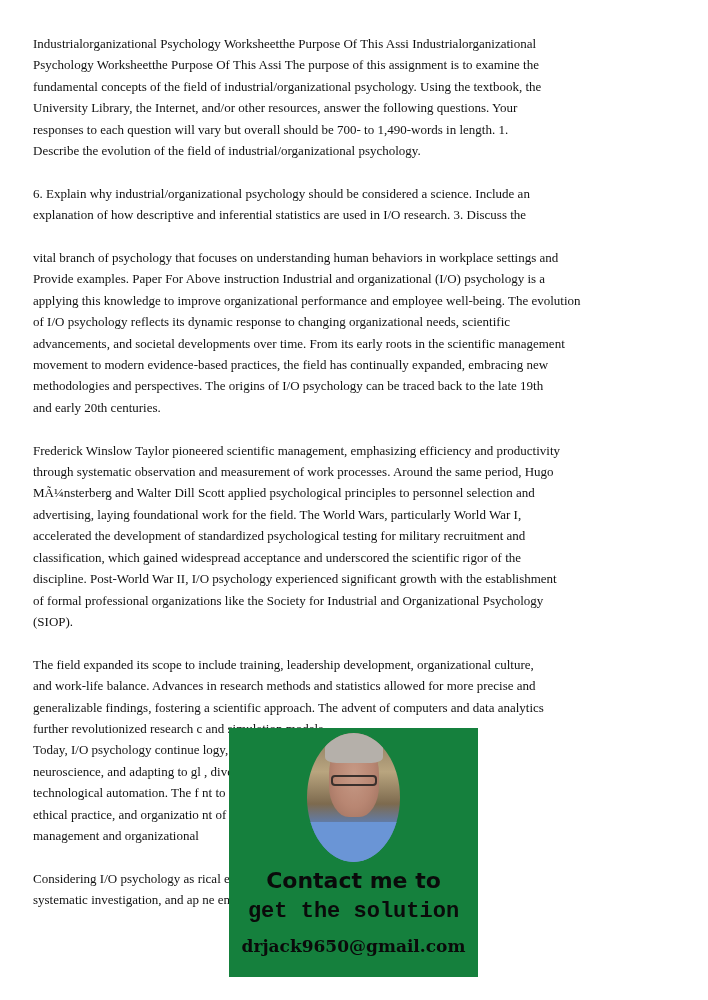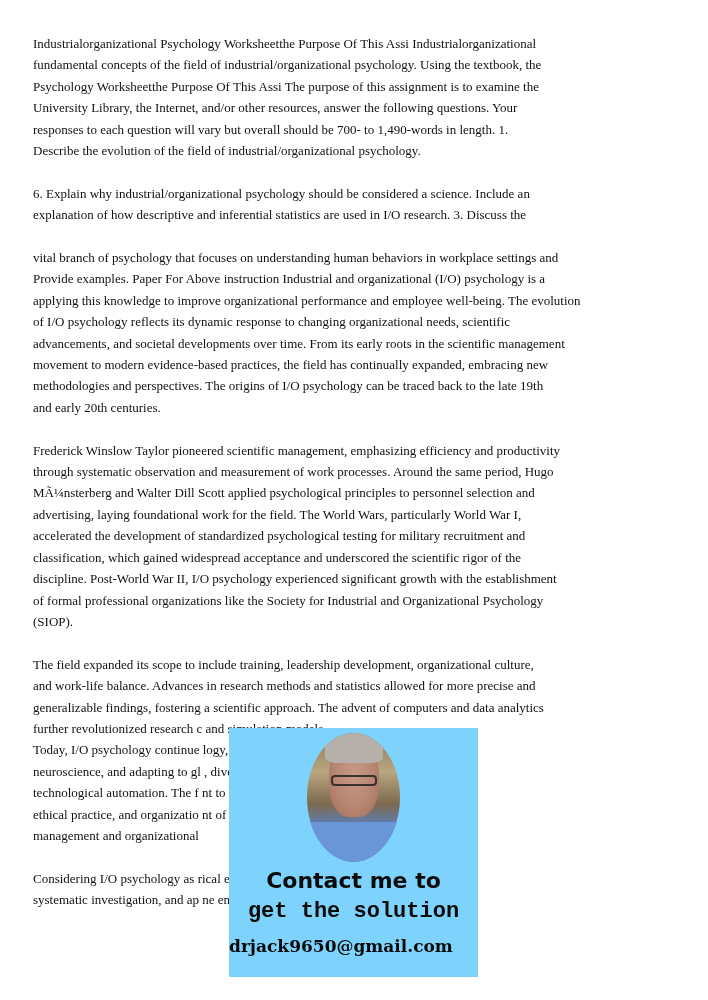--- a/index.html
+++ b/index.html
@@ -6,21 +6,21 @@
   body { width: 708px; height: 1000px; position: relative; overflow: hidden; }
   .page {
     position: absolute; left: 33px; top: 33px; width: 615px;
     font-family: "Liberation Serif", serif; font-size: 13px;
     line-height: 21.4px; color: #111111;
   }
   .para { margin: 0 0 21.4px 0; }
   .line { display: block; white-space: nowrap; }
   .overlay {
     position: absolute; left: 229px; top: 728px; width: 249px; height: 249px;
-    background: #7dd3fc;
+    background: #15803d;
   }
   .photo {
     position: absolute; left: 78px; top: 5px; width: 93px; height: 129px;
     border-radius: 50%; overflow: hidden;
     background: linear-gradient(180deg, #8a7a5f 0%, #b9a57f 30%, #7d6a4e 55%, #5c7fb8 72%, #6f95d0 100%);
   }
   .face {
     position: absolute; left: 22px; top: 6px; width: 50px; height: 78px;
     border-radius: 45% 45% 40% 40%;
     background: radial-gradient(ellipse at 50% 45%, #c79a86 0%, #b88672 55%, #9d6f5d 100%);
@@ -39,33 +39,33 @@
     background: #6a95d6;
   }
   .cta {
     position: absolute; left: 0; width: 249px; text-align: center;
     font-family: "DejaVu Sans", sans-serif; font-weight: bold;
     font-size: 22px; color: #0a0a0a; line-height: 30px;
   }
   .cta1 { top: 138px; }
   .cta2 { top: 169px; font-family: Liberation Mono, monospace; }
   .email {
-    position: absolute; left: 0; top: 205px; width: 249px; 
+    position: absolute; left: 0; top: 205px; width: 249px; text-align: center;
     font-family: "DejaVu Serif", serif; font-weight: bold; font-size: 17px;
     color: #0a0a0a; line-height: 26px;
   }
 </style>
 </head>
 <body>
 
 <div class="page" id="doc">
     <p class="para">
       <span class="line">Industrialorganizational Psychology Worksheetthe Purpose Of This Assi Industrialorganizational</span>
+      <span class="line">Psychology Worksheetthe Purpose Of This Assi The purpose of this assignment is to examine the</span>
       <span class="line">fundamental concepts of the field of industrial/organizational psychology. Using the textbook, the</span>
-      <span class="line">Psychology Worksheetthe Purpose Of This Assi The purpose of this assignment is to examine the</span>
       <span class="line">University Library, the Internet, and/or other resources, answer the following questions. Your</span>
       <span class="line">responses to each question will vary but overall should be 700- to 1,490-words in length. 1.</span>
       <span class="line">Describe the evolution of the field of industrial/organizational psychology.</span>
     </p>
     <p class="para">
       <span class="line">6. Explain why industrial/organizational psychology should be considered a science. Include an</span>
       <span class="line">explanation of how descriptive and inferential statistics are used in I/O research. 3. Discuss the</span>
     </p>
     <p class="para">
       <span class="line">vital branch of psychology that focuses on understanding human behaviors in workplace settings and</span>

